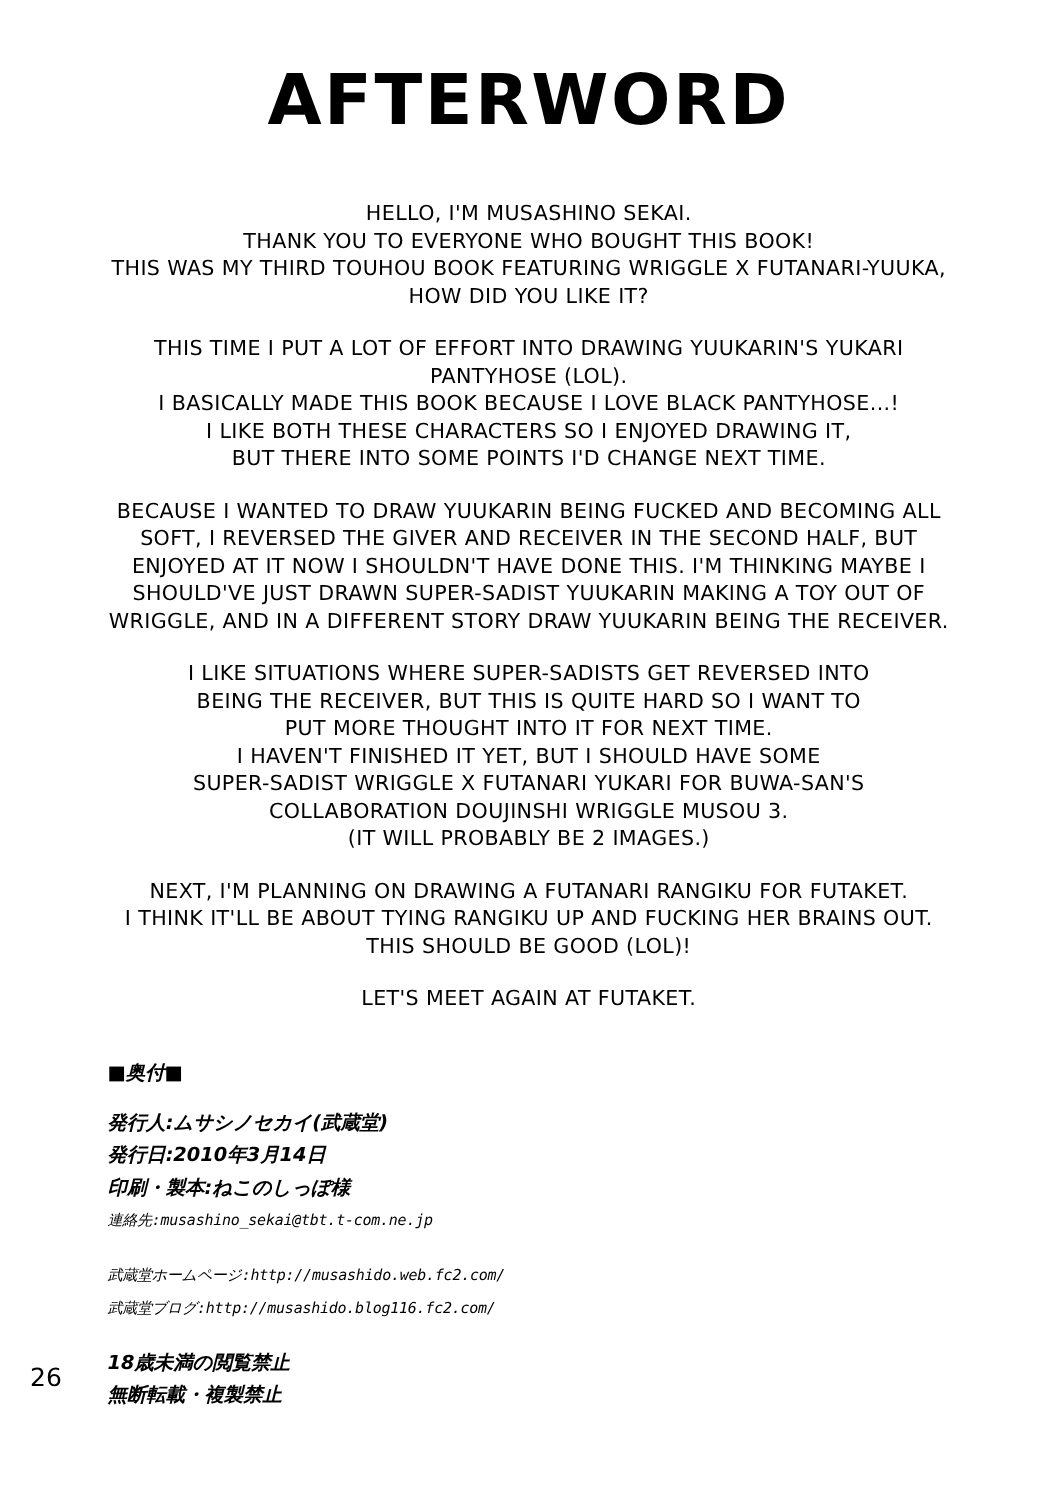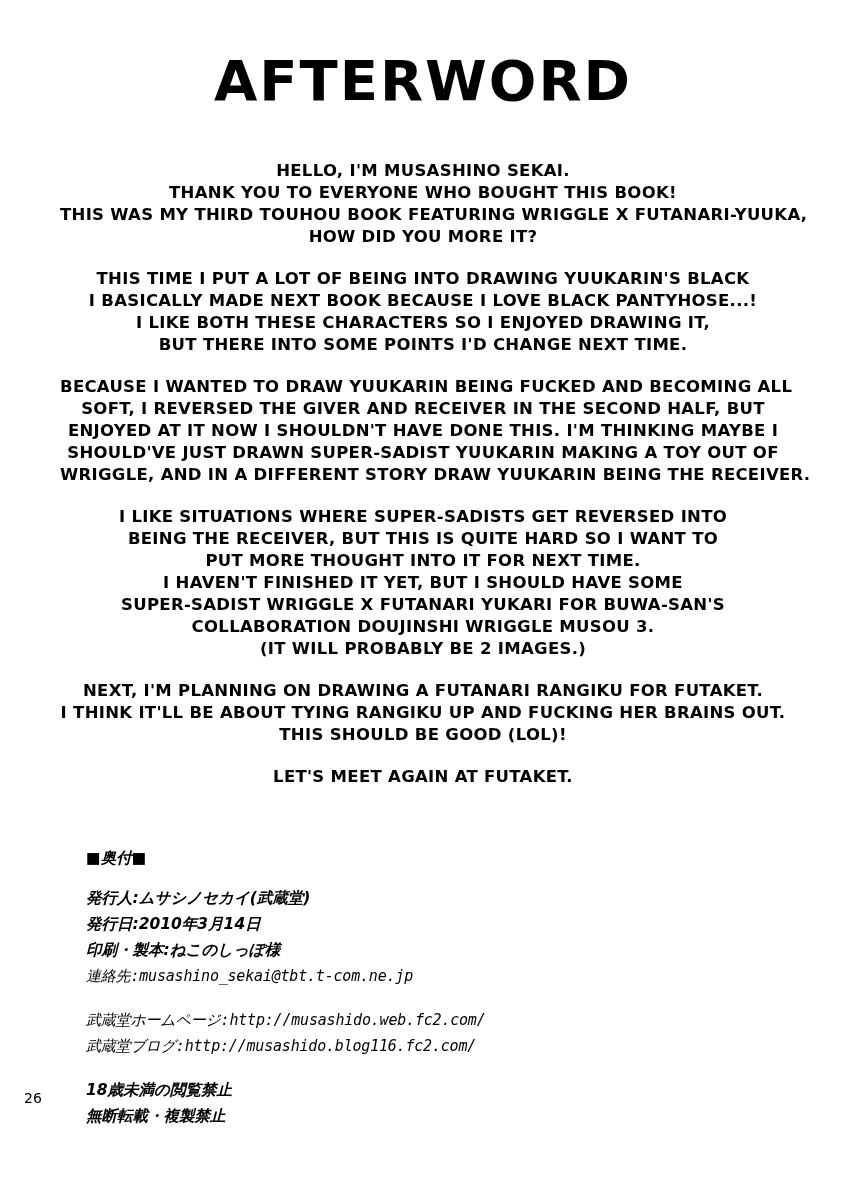--- a/index.html
+++ b/index.html
@@ -30,21 +30,21 @@
     color: #000;
   }
 
   .afterword-body {
     position: absolute;
     top: 160px;
     left: 60px;
     width: 726px;
     text-align: center;
     font-family: "DejaVu Sans", sans-serif;
-    font-weight: bold;
+    font-weight: normal;
     font-size: 16.5px;
     line-height: 22px;
     letter-spacing: 0.3px;
   }
   .para {
     margin: 0 0 20px 0;
   }
   .para:last-child {
     margin-bottom: 0;
   }
@@ -70,53 +70,54 @@
   }
   .colophon .block {
     margin-bottom: 18px;
   }
   .colophon .row {
     display: block;
     white-space: nowrap;
   }
   .mono {
     font-family: "DejaVu Sans Mono", monospace;
-    font-size: 15px;
+    font-size: 12px;
     font-weight: normal;
     letter-spacing: -0.2px;
   }
 
   .page-number {
     position: absolute;
     left: 24px;
     top: 1090px;
     font-family: "DejaVu Sans", sans-serif;
-    font-size: 14px;
+    font-size: 20px;
     color: #000;
   }
 </style>
 </head>
 <body>
 
 <div class="page">
 
   <div class="title">AFTERWORD</div>
 
   <div class="afterword-body">
 
     <div class="para">
       <span class="line">HELLO, I'M MUSASHINO SEKAI.</span>
       <span class="line">THANK YOU TO EVERYONE WHO BOUGHT THIS BOOK!</span>
       <span class="line">THIS WAS MY THIRD TOUHOU BOOK FEATURING WRIGGLE X FUTANARI-YUUKA,</span>
-      <span class="line">HOW DID YOU MORE IT?</span>
+      <span class="line">HOW DID YOU LIKE IT?</span>
     </div>
 
     <div class="para">
-      <span class="line">THIS TIME I PUT A LOT OF BEING INTO DRAWING YUUKARIN'S BLACK</span>
-      <span class="line">I BASICALLY MADE NEXT BOOK BECAUSE I LOVE BLACK PANTYHOSE...!</span>
+      <span class="line">THIS TIME I PUT A LOT OF EFFORT INTO DRAWING YUUKARIN'S YUKARI</span>
+      <span class="line">PANTYHOSE (LOL).</span>
+      <span class="line">I BASICALLY MADE THIS BOOK BECAUSE I LOVE BLACK PANTYHOSE...!</span>
       <span class="line">I LIKE BOTH THESE CHARACTERS SO I ENJOYED DRAWING IT,</span>
       <span class="line">BUT THERE INTO SOME POINTS I'D CHANGE NEXT TIME.</span>
     </div>
 
     <div class="para">
       <span class="line">BECAUSE I WANTED TO DRAW YUUKARIN BEING FUCKED AND BECOMING ALL</span>
       <span class="line">SOFT, I REVERSED THE GIVER AND RECEIVER IN THE SECOND HALF, BUT</span>
       <span class="line">ENJOYED AT IT NOW I SHOULDN'T HAVE DONE THIS. I'M THINKING MAYBE I</span>
       <span class="line">SHOULD'VE JUST DRAWN SUPER-SADIST YUUKARIN MAKING A TOY OUT OF</span>
       <span class="line">WRIGGLE, AND IN A DIFFERENT STORY DRAW YUUKARIN BEING THE RECEIVER.</span>

